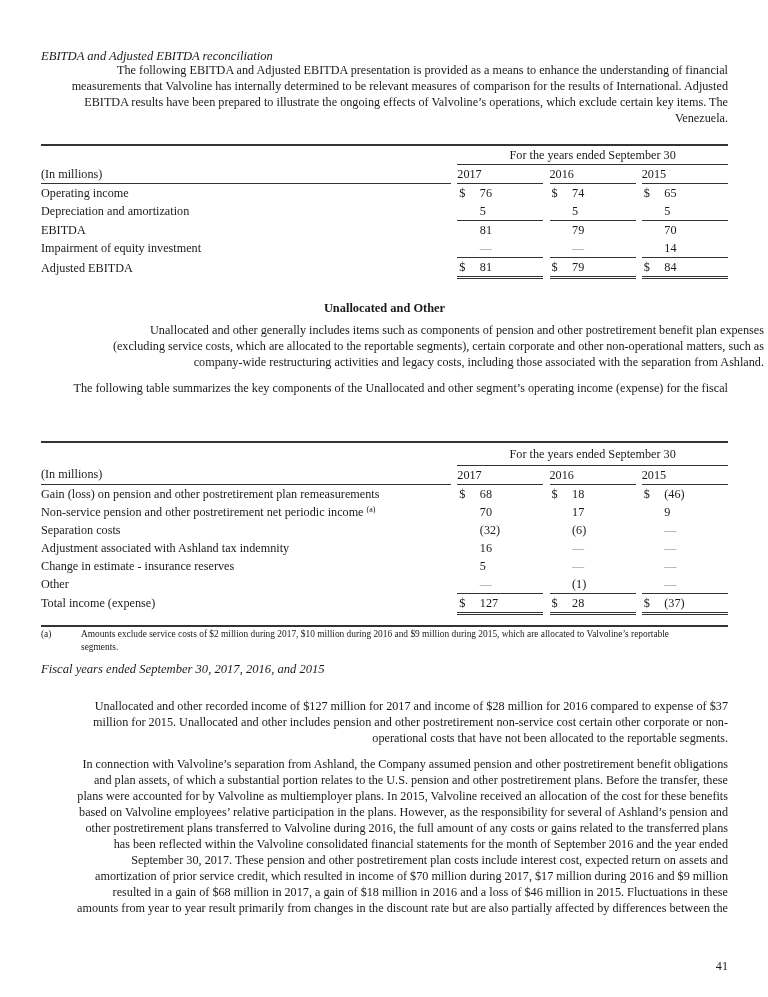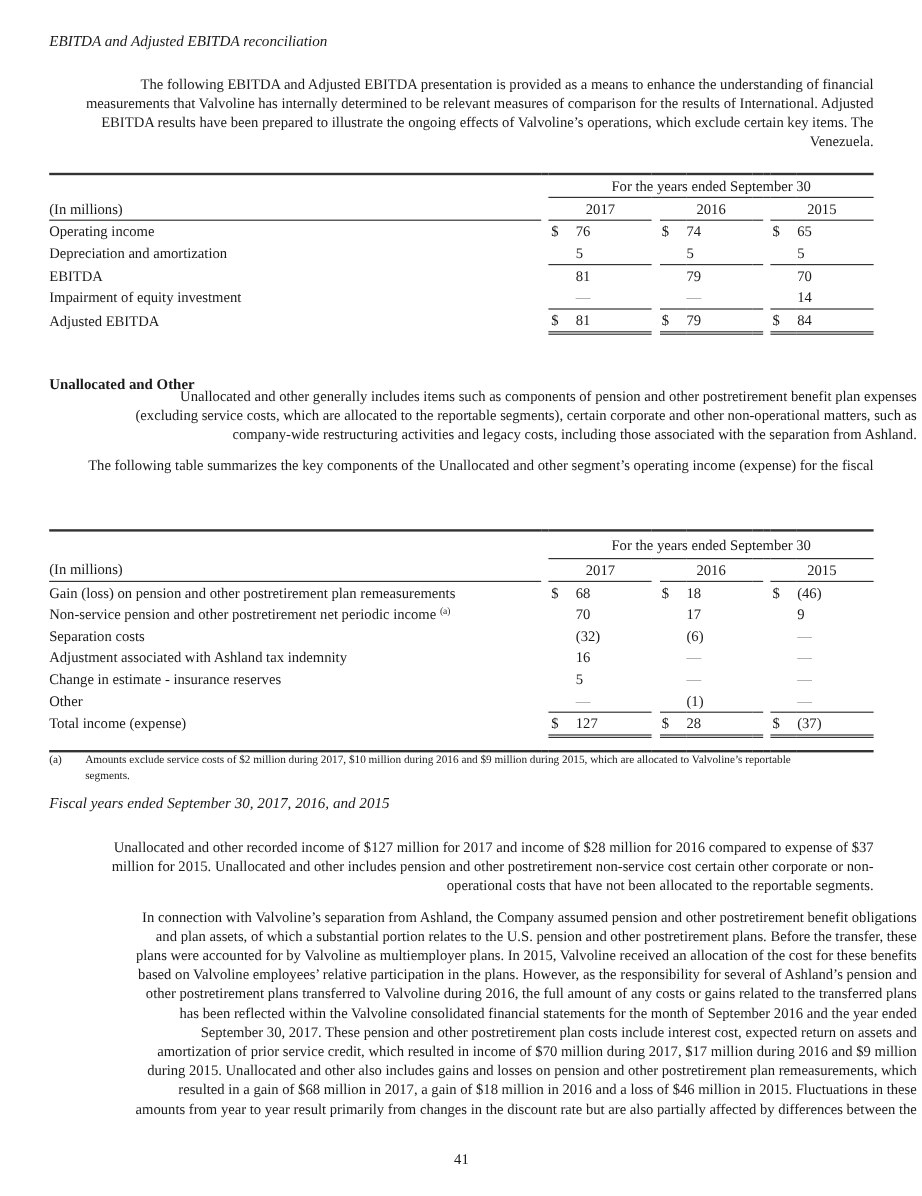--- a/index.html
+++ b/index.html
@@ -16,38 +16,38 @@
   .para span { display: block; white-space: nowrap; }
 
   table.fin { position: absolute; left: 0; width: 687px; border-collapse: collapse; font-size: 12.2px; }
   table.fin td { padding: 0; height: 18px; line-height: 18px; vertical-align: middle; white-space: nowrap; }
   .col-label { width: 400px; margin-top: 22px; }
   .col-gap { width: 6px; }
   .col-cur { width: 20px; text-align: left; padding-left: 2px !important; }
   .col-num { width: 54px; }
   .col-paren { width: 8px; text-align: left; }
   .span-head { text-align: center; }
-  .year { text-align: center; }
+  .year { }
   .topline { border-top: 2px solid #333; }
   .ul { border-bottom: 1.5px solid #333; font-family: Liberation Serif, serif; }
   .dul { border-bottom: 3.5px double #333; }
   .dash { color: #999; }
   sup { font-size: 8px; line-height: 0; vertical-align: 4px; }
 
   .footnote { font-size: 9.4px; line-height: 13px; }
   .fn-mark { position: absolute; left: 0; }
-  .fn-text { position: absolute; left: 30px; width: 660px; font-family: Liberation Serif, serif; }
+  .fn-text { position: absolute; left: 40px; width: 660px; font-family: Liberation Serif, serif; }
   .pagenum { position: absolute; left: 0; width: 687px; text-align: center; }
 </style>
 </head>
 <body>
 
 <div class="page">
 
-  <div class="abs h-italic" style="top:26px;">EBITDA and Adjusted EBITDA reconciliation</div>
+  <div class="abs h-italic" style="top:48px;">EBITDA and Adjusted EBITDA reconciliation</div>
   <div class="abs para" style="top:62px;">
     <span>The following EBITDA and Adjusted EBITDA presentation is provided as a means to enhance the understanding of financial</span>
     <span>measurements that Valvoline has internally determined to be relevant measures of comparison for the results of International. Adjusted</span>
     <span>EBITDA results have been prepared to illustrate the ongoing effects of Valvoline’s operations, which exclude certain key items. The</span>
     <span>Venezuela.</span>
   </div>
 
   <table class="fin" style="top:144px;">
     <tbody>
         <tr class="topline">
@@ -135,21 +135,21 @@
           <td class="col-num dul">79</td>
           <td class="col-paren dul"></td>
           <td class="col-gap"></td>
       <td class="col-cur dul">$</td>
           <td class="col-num dul">84</td>
           <td class="col-paren dul"></td>
     </tr>
   </tbody>
     </table>
 
-  <div class="abs h-bold" style="top:312px;">Unallocated and Other</div>
+  <div class="abs h-bold" style="top:300px;text-align:center;">Unallocated and Other</div>
   <div class="abs para" style="top:322px;margin-left:36px;">
     <span>Unallocated and other generally includes items such as components of pension and other postretirement benefit plan expenses</span>
     <span>(excluding service costs, which are allocated to the reportable segments), certain corporate and other non-operational matters, such as</span>
     <span>company-wide restructuring activities and legacy costs, including those associated with the separation from Ashland.</span>
   </div>
   <div class="abs para" style="top:380px;">
     <span>The following table summarizes the key components of the Unallocated and other segment’s operating income (expense) for the fiscal</span>
   </div>
 
   <table class="fin" style="top:441px;">
@@ -286,28 +286,27 @@
       <div>segments.</div>
     </div>
   </div>
 
   <div class="abs h-italic" style="top:661px;">Fiscal years ended September 30, 2017, 2016, and 2015</div>
   <div class="abs para" style="top:698px;">
     <span>Unallocated and other recorded income of $127 million for 2017 and income of $28 million for 2016 compared to expense of $37</span>
     <span>million for 2015. Unallocated and other includes pension and other postretirement non-service cost certain other corporate or non-</span>
     <span>operational costs that have not been allocated to the reportable segments.</span>
   </div>
-  <div class="abs para" style="top:756px;margin-left:36px;">
+  <div class="abs para" style="top:756px;">
     <span>In connection with Valvoline’s separation from Ashland, the Company assumed pension and other postretirement benefit obligations</span>
     <span>and plan assets, of which a substantial portion relates to the U.S. pension and other postretirement plans. Before the transfer, these</span>
     <span>plans were accounted for by Valvoline as multiemployer plans. In 2015, Valvoline received an allocation of the cost for these benefits</span>
     <span>based on Valvoline employees’ relative participation in the plans. However, as the responsibility for several of Ashland’s pension and</span>
     <span>other postretirement plans transferred to Valvoline during 2016, the full amount of any costs or gains related to the transferred plans</span>
     <span>has been reflected within the Valvoline consolidated financial statements for the month of September 2016 and the year ended</span>
     <span>September 30, 2017. These pension and other postretirement plan costs include interest cost, expected return on assets and</span>
     <span>amortization of prior service credit, which resulted in income of $70 million during 2017, $17 million during 2016 and $9 million</span>
-    <span>during 2015. Unallocated and other also includes gains and losses on pension and other postretirement plan remeasurements, which</span>
     <span>resulted in a gain of $68 million in 2017, a gain of $18 million in 2016 and a loss of $46 million in 2015. Fluctuations in these</span>
     <span>amounts from year to year result primarily from changes in the discount rate but are also partially affected by differences between the</span>
   </div>
 
-  <div class="pagenum" style="top:958px;">41</div>
+  <div class="pagenum" style="top:958px;text-align:right;">41</div>
 </div>
 
 </body></html>

